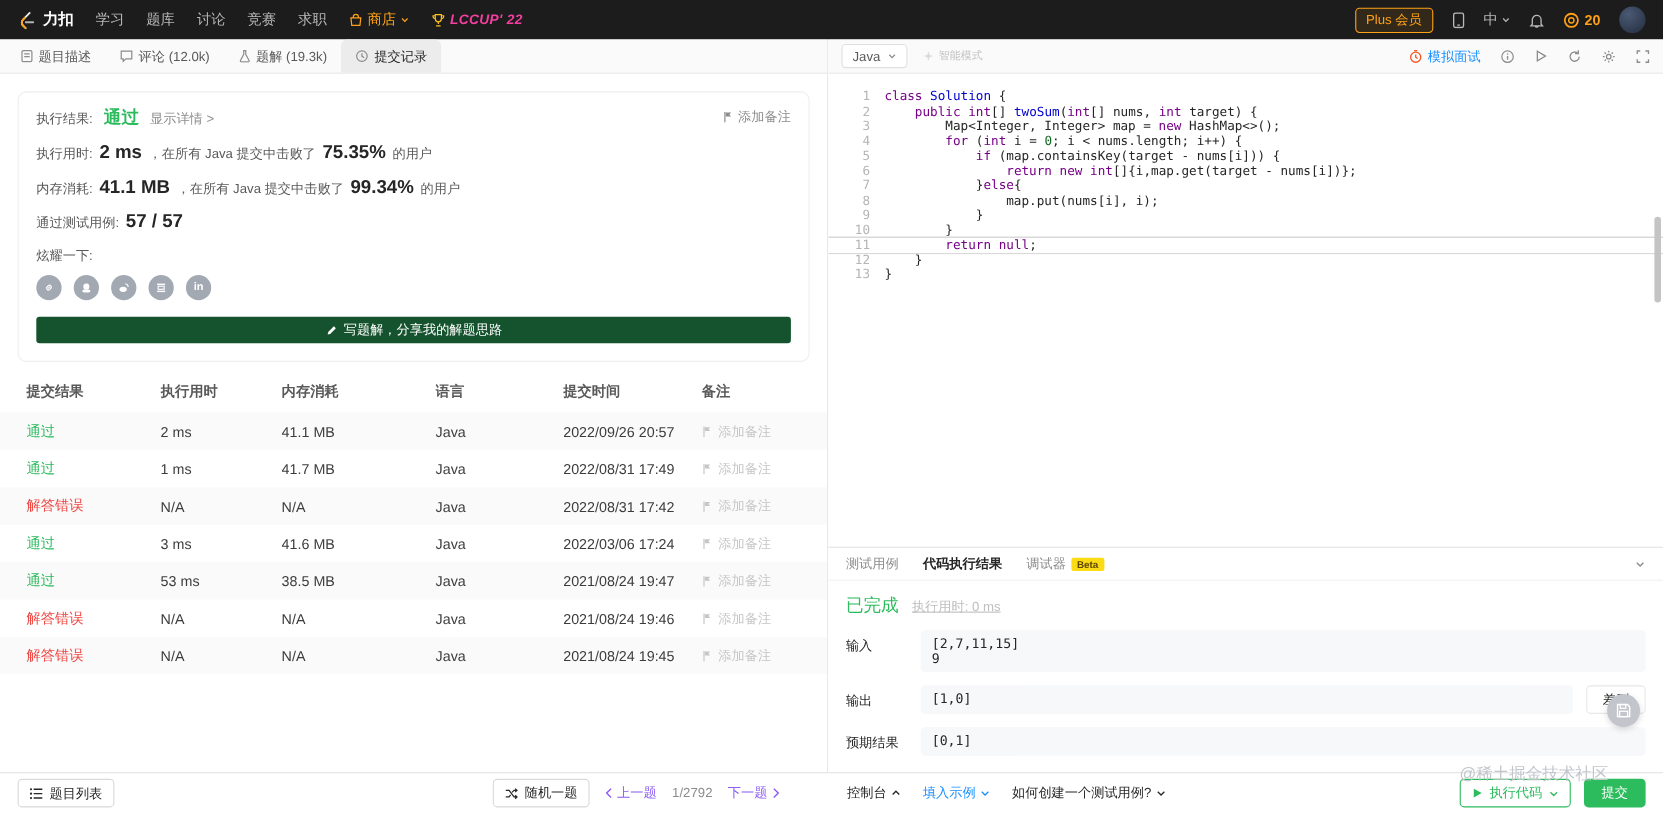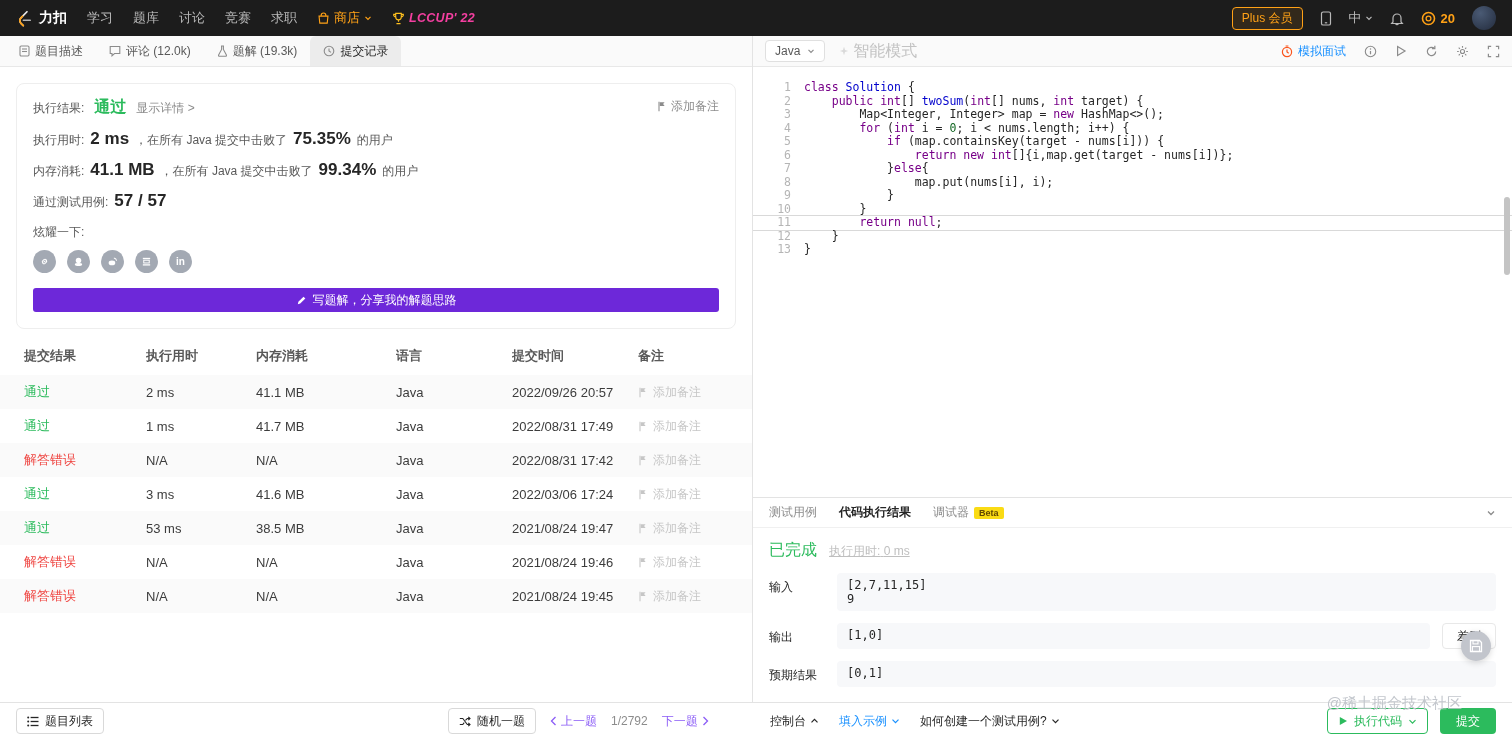--- a/index.html
+++ b/index.html
@@ -39,41 +39,41 @@
   .result-card { margin:16px 16px 8px; border:1px solid #eee; border-radius:8px; padding:13px 16px 16px; }
   .rc-row1 { display:flex; align-items:baseline; gap:10px; font-size:12px; color:#595959; }
   .rc-status { color:#2cbb5d; font-size:16px; font-weight:700; }
   .rc-detail { color:#8c8c8c; cursor:pointer; }
   .rc-addnote { margin-left:auto; color:#8c8c8c; display:flex; align-items:center; gap:4px; cursor:pointer; }
   .metric { margin-top:11px; font-size:12px; color:#595959; display:flex; align-items:baseline; flex-wrap:nowrap; }
   .metric b { color:#262626; font-size:17px; font-weight:700; margin:0 6px; font-family:"Liberation Sans",sans-serif; }
   .share-label { margin-top:13px; font-size:12px; color:#595959; }
   .share-row { margin-top:9px; display:flex; gap:11px; }
   .share-circle { width:23px; height:23px; border-radius:50%; background:#a3a9b3; color:#fff; display:flex; align-items:center; justify-content:center; cursor:pointer; }
-  .write-btn { margin-top:15px; height:24px; width:100%; background:#6d28d9; border:none; border-radius:3px; color:#fff; font-size:12px; display:flex; align-items:center; justify-content:center; gap:6px; cursor:pointer; font-family:inherit; }
+  .write-btn { margin-top:15px; height:24px; width:100%; background:#14532d; border:none; border-radius:3px; color:#fff; font-size:12px; display:flex; align-items:center; justify-content:center; gap:6px; cursor:pointer; font-family:inherit; }
 
   
   .thead { display:flex; height:38px; align-items:center; font-size:13px; font-weight:700; color:#595959; }
   .trow { display:flex; height:34px; align-items:center; font-size:13px; color:#3c3c3c; cursor:pointer; }
   .trow.alt { background:#fafafa; }
   .cell { padding-right:8px; white-space:nowrap; overflow:hidden; }
   .col-status { width:146px; padding-left:24px; }
   .col-runtime { width:110px; }
   .col-memory { width:140px; }
   .col-lang { width:116px; }
   .col-time { width:126px; }
   .col-note { flex:1; }
   .status-ok { color:#2cbb5d; font-weight:500; }
   .status-error { color:#ef4743; font-weight:500; }
   .note-cell { color:#c6c6c6; font-size:12px; display:flex; align-items:center; gap:5px; }
 
   
   .editor-toolbar { height:31px; background:#fafafa; border-bottom:1px solid #e8e8e8; display:flex; align-items:center; padding:0 12px; gap:14px; flex-shrink:0; }
   .lang-select { height:22px; border:1px solid #e0e0e0; background:#fff; border-radius:4px; display:flex; align-items:center; gap:7px; padding:0 9px; font-size:12px; color:#595959; cursor:pointer; }
-  .smart-mode { color:#c3c3c3; font-size:16px; display:flex; align-items:center; gap:4px; cursor:pointer; }
+  .smart-mode { color:#c3c3c3; font-size:10px; display:flex; align-items:center; gap:4px; cursor:pointer; }
   .toolbar-right { margin-left:auto; display:flex; align-items:center; gap:18px; color:#8c8c8c; }
   .mock-btn { display:flex; align-items:center; gap:5px; font-size:12px; color:#1890ff; cursor:pointer; }
   .tb-icon { display:inline-flex; cursor:pointer; color:#8c8c8c; }
 
   .editor { flex:1; min-height:0; position:relative; overflow:hidden; padding-top:14px;
     font-family:"DejaVu Sans Mono","Liberation Mono",monospace; font-size:11.5px; line-height:13.5px; }
   .code-line { display:flex; position:relative; cursor:text; }
   .code-line.hl { box-shadow:0 1px 0 #d9d9d9, 0 -1px 0 #d9d9d9; }
   .line-no { width:38px; text-align:right; color:#b5b5b5; flex-shrink:0; }
   .line-code { white-space:pre; padding-left:13px; color:#262626; }

